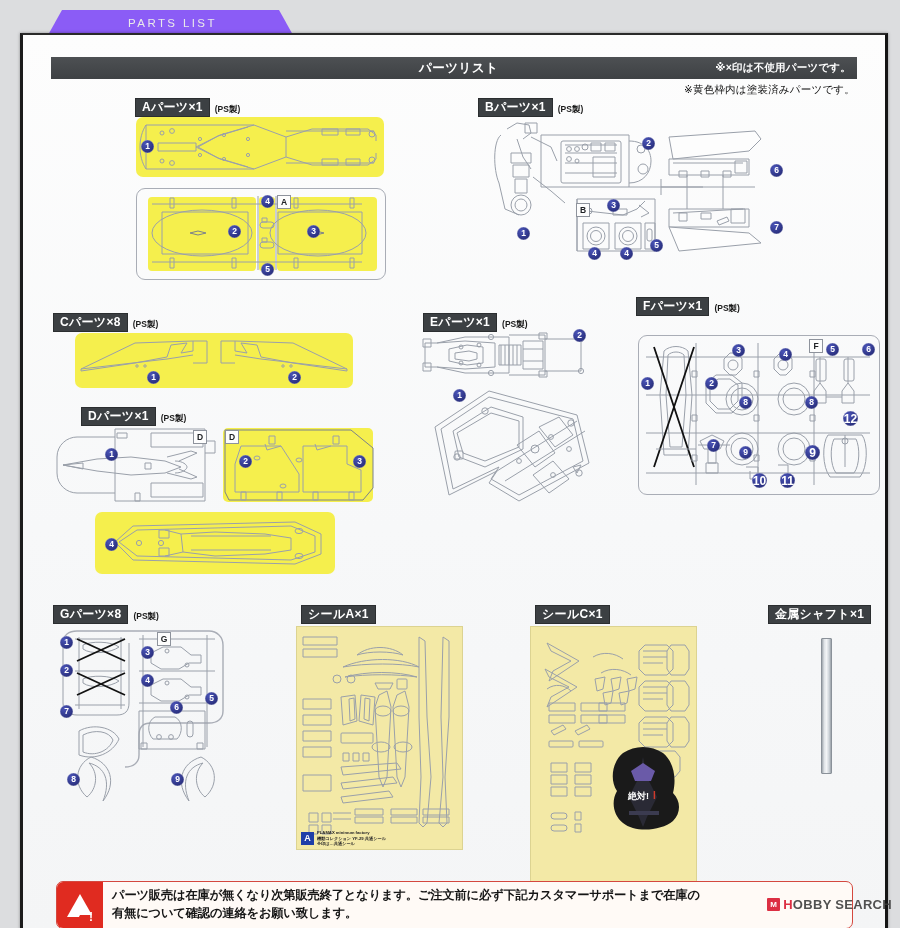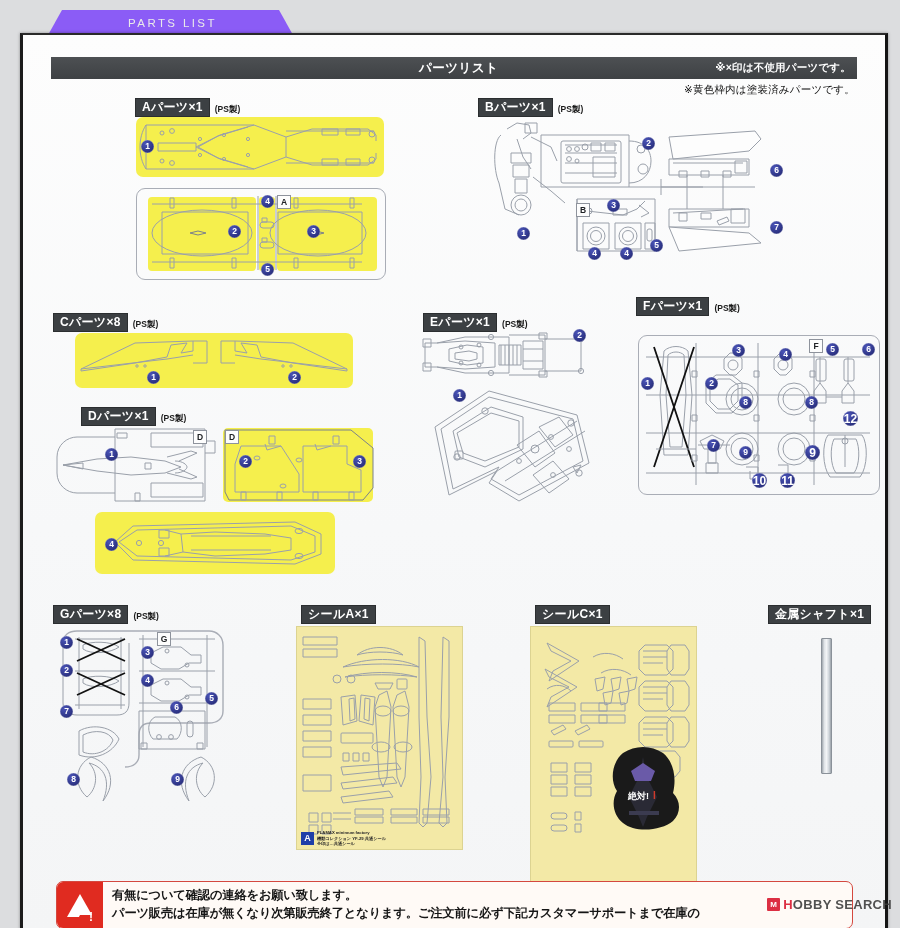--- a/index.html
+++ b/index.html
@@ -738,22 +738,22 @@
       <div class="chip">金属シャフト×1</div>
     </div>
     <div class="shaft" style="left:798px;top:603px;width:9px;height:134px;"></div>
 
     <div class="warn">
       <div class="warn-ic">
         <div class="warn-tri"></div>
       </div>
       <div class="warn-bang">!</div>
       <div class="warn-txt">
+        <div>パーツ販売は在庫が無くなり次第販売終了となります。ご注文前に必ず下記カスタマーサポートまで在庫の</div>
         <div>有無について確認の連絡をお願い致します。</div>
-        <div>パーツ販売は在庫が無くなり次第販売終了となります。ご注文前に必ず下記カスタマーサポートまで在庫の</div>
       </div>
     </div>
 
   </div>
 
   <div class="hs">
     <div class="mark">M</div>
     <div class="txt"><em>H</em><span>OBBY SEARCH</span></div>
   </div>
 </div>

